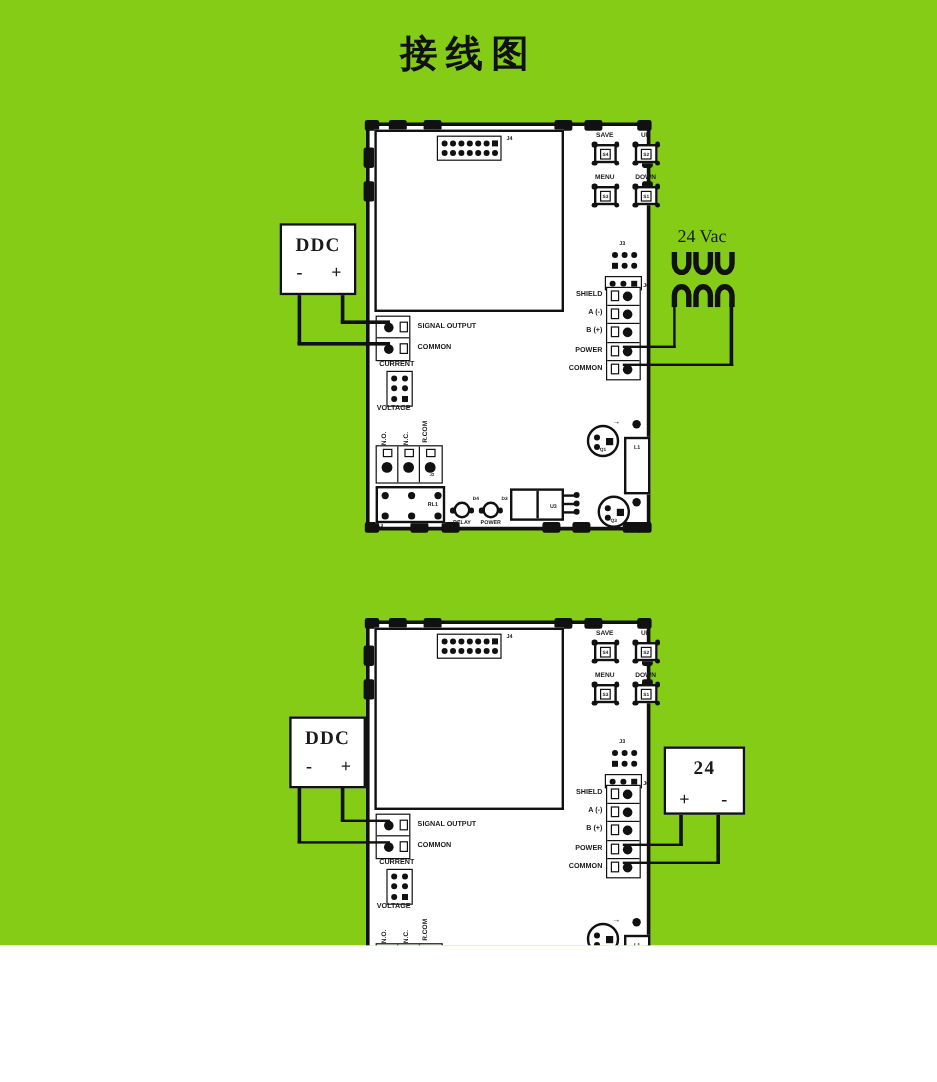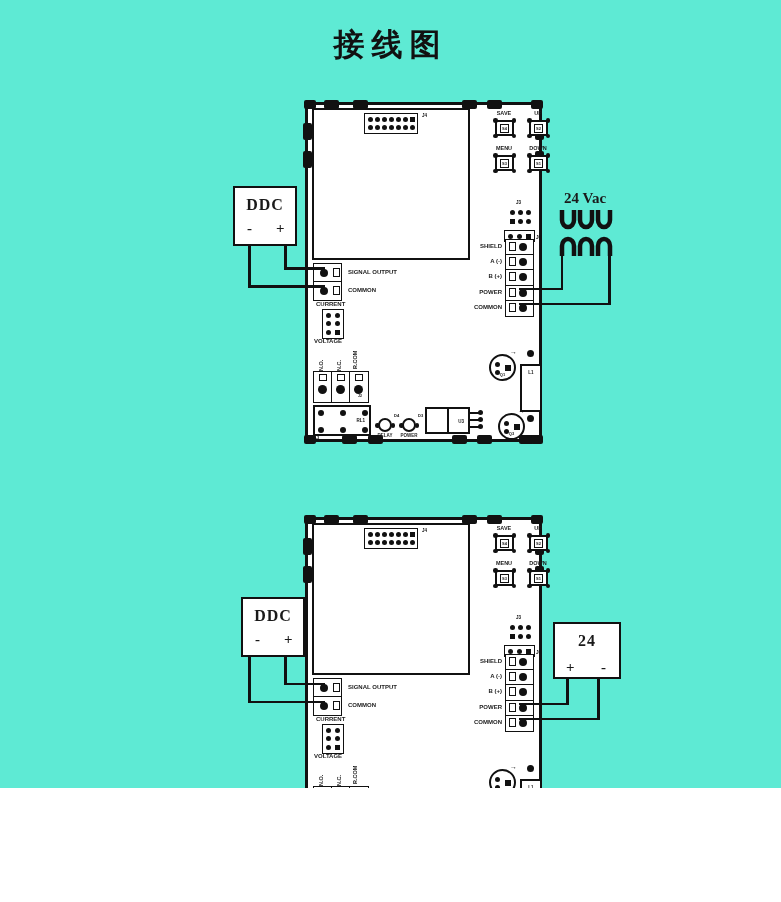--- a/index.html
+++ b/index.html
@@ -1,18 +1,18 @@
 <!DOCTYPE html>
 <html><head>
 <meta charset="utf-8">
 <style>
   * { margin:0; padding:0; box-sizing:border-box; }
   html,body { background:#fff; }
   .page {
-    position:relative; width:781px; height:788px; background:#5eead4;
+    position:relative; width:781px; height:788px; background:#84cc16;
     font-family:"Liberation Sans", sans-serif; color:#1a1a1a; overflow:hidden;
   }
   h1.title {
     position:absolute; top:24px; left:0; width:781px; text-align:center;
     font-family:"Liberation Serif", serif; font-weight:bold; font-size:31px;
     letter-spacing:7px; color:#111;
   }
   
   .board-slot { position:absolute; width:237px; height:340px; }
   .board {
@@ -63,21 +63,21 @@
   .qcirc { position:absolute; width:27px; height:27px; border:2px solid #111; border-radius:50%; background:#fff; }
   .qref { position:absolute; left:0; right:0; bottom:2px; text-align:center; font-size:4px; font-weight:bold; }
   .arr { position:absolute; font-size:7px; line-height:1; color:#111; }
   .l1 { position:absolute; width:22px; height:48px; border:2px solid #111; background:#fff; }
   .l1 b { display:block; text-align:center; font-size:4.5px; margin-top:4px; }
   
   .ddc, .vbox { position:absolute; border:2.5px solid #111; background:#fff; }
   .boxtitle { text-align:center; font-family:"Liberation Serif", serif; font-weight:bold; font-size:16px; margin-top:8px; letter-spacing:1px; }
   .term { position:absolute; font-family:"Liberation Serif", serif; font-size:15px; font-weight:bold; line-height:1; }
   .xfmr { position:absolute; }
-  .xlabel { position:absolute; font-family:"Liberation Serif", serif; font-weight:bold; font-size:15px; text-align:center; }
+  .xlabel { position:absolute; font-family:"Liberation Serif", serif; font-weight:normal; font-size:15px; text-align:center; }
   
   .caption { position:absolute; font-family:"Liberation Serif", serif; color:#222; font-size:12.5px; letter-spacing:1.2px; white-space:nowrap; }
   .caption .co { font-size:17px; letter-spacing:0; }
   .caption sub { font-size:9px; }
   .caption.c2 .co { font-size:20px; }
 </style>
 </head>
 <body>
 
 <div class="page">

